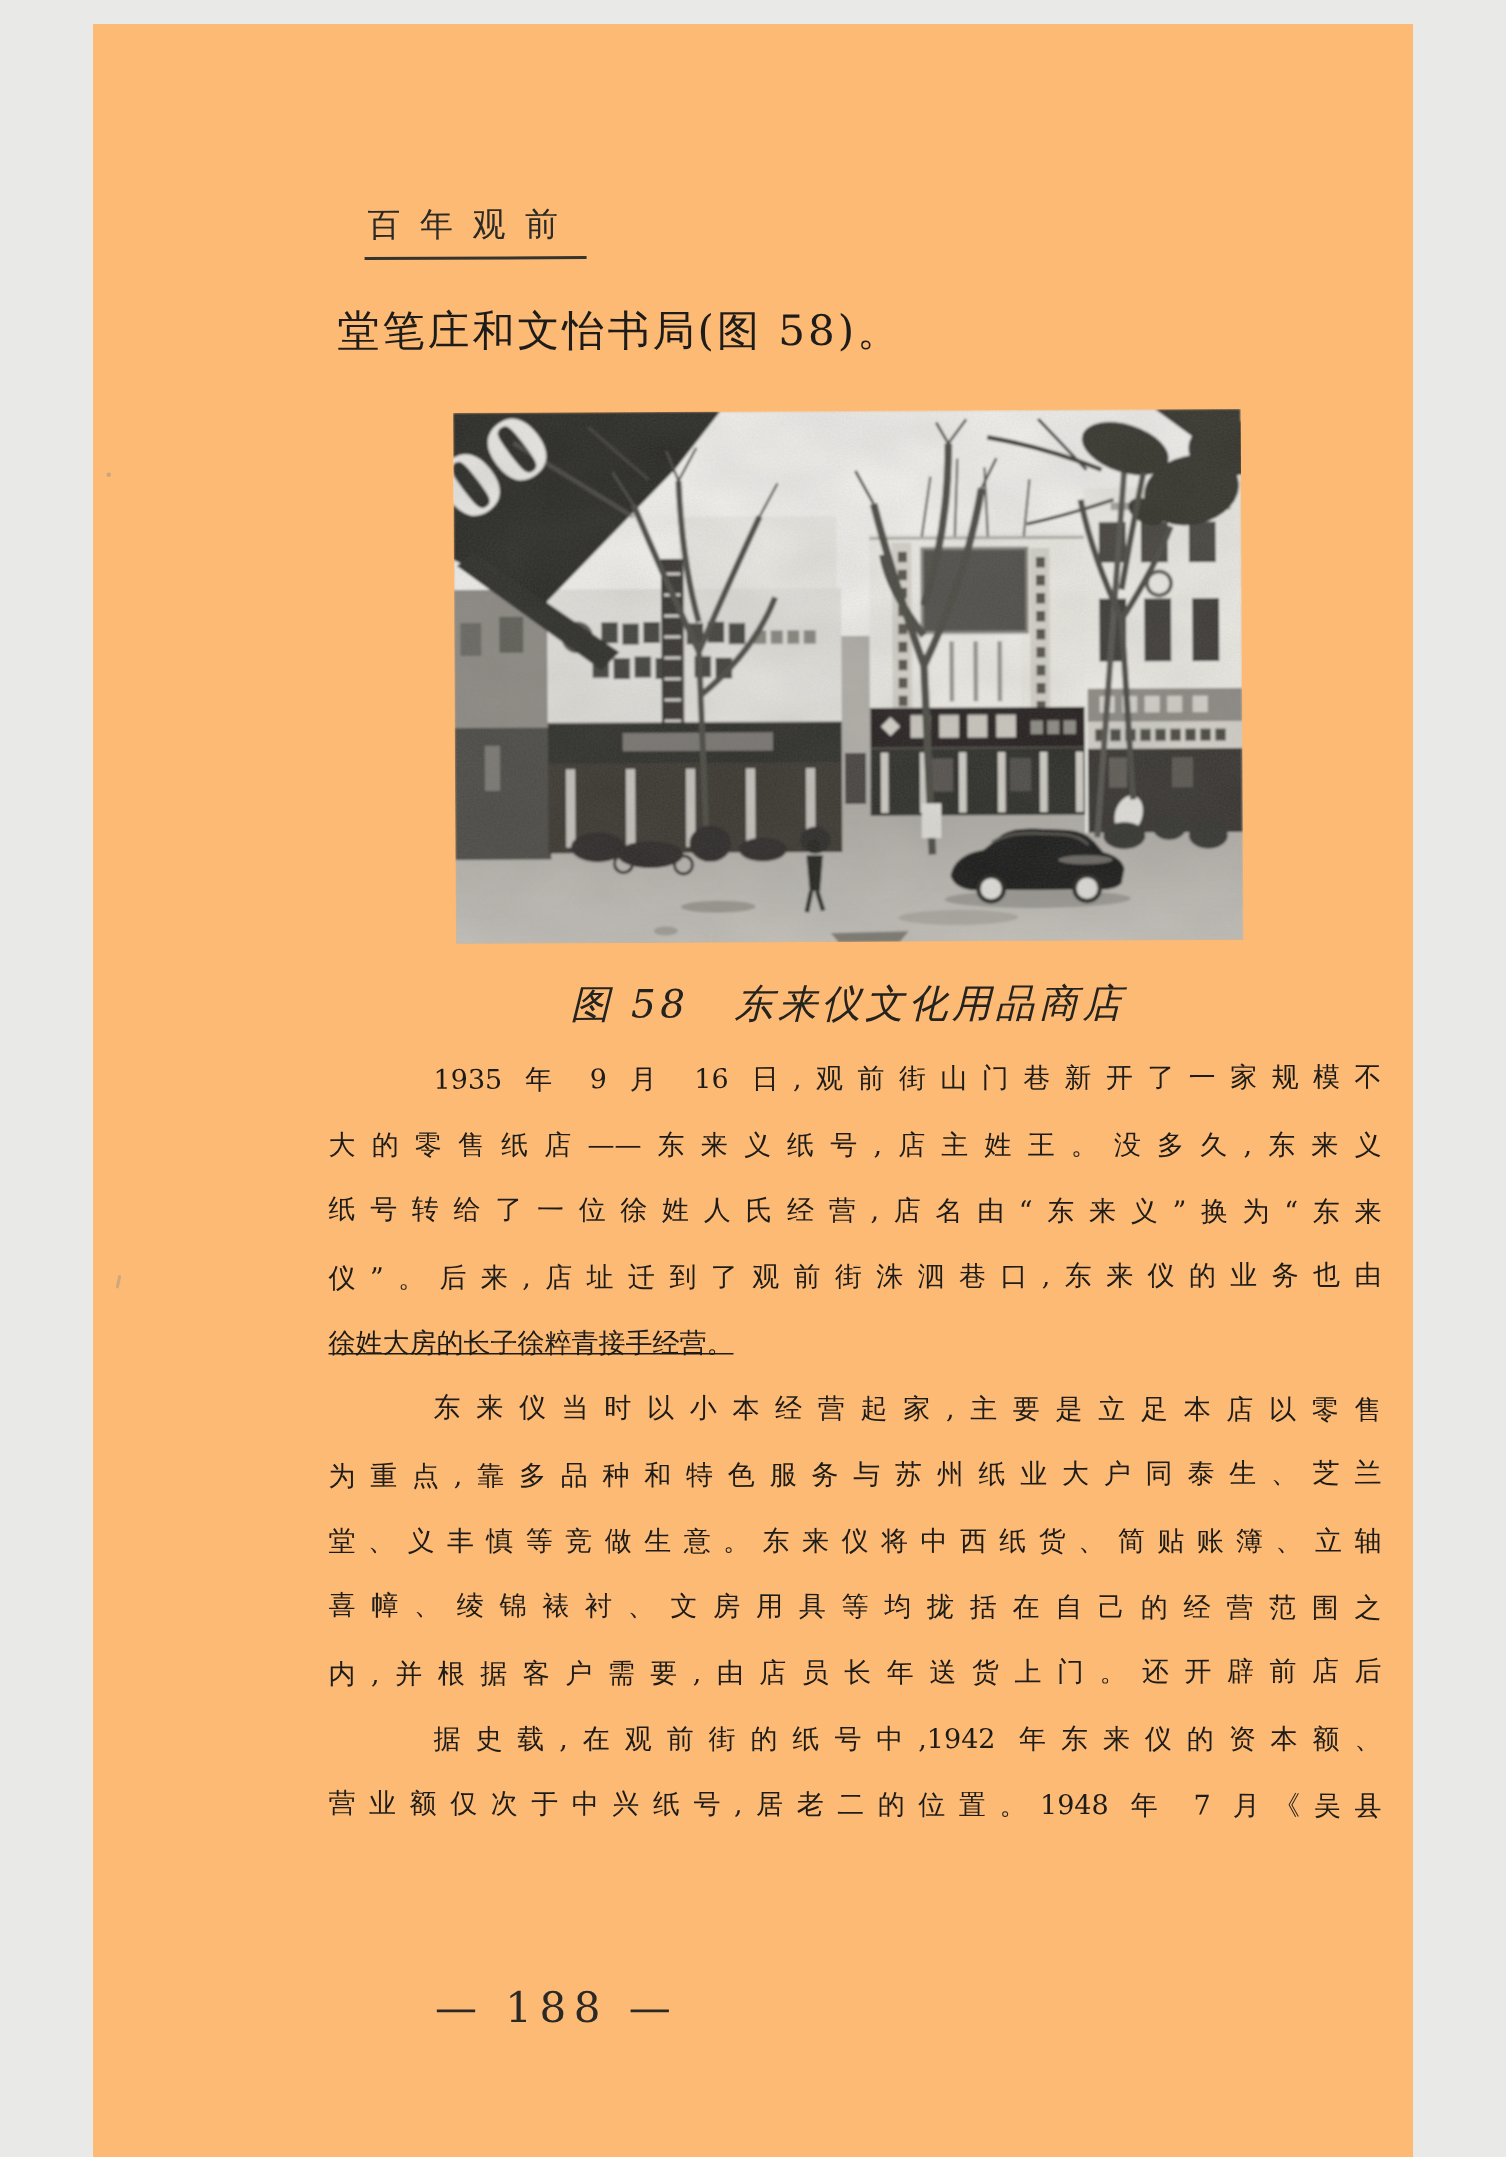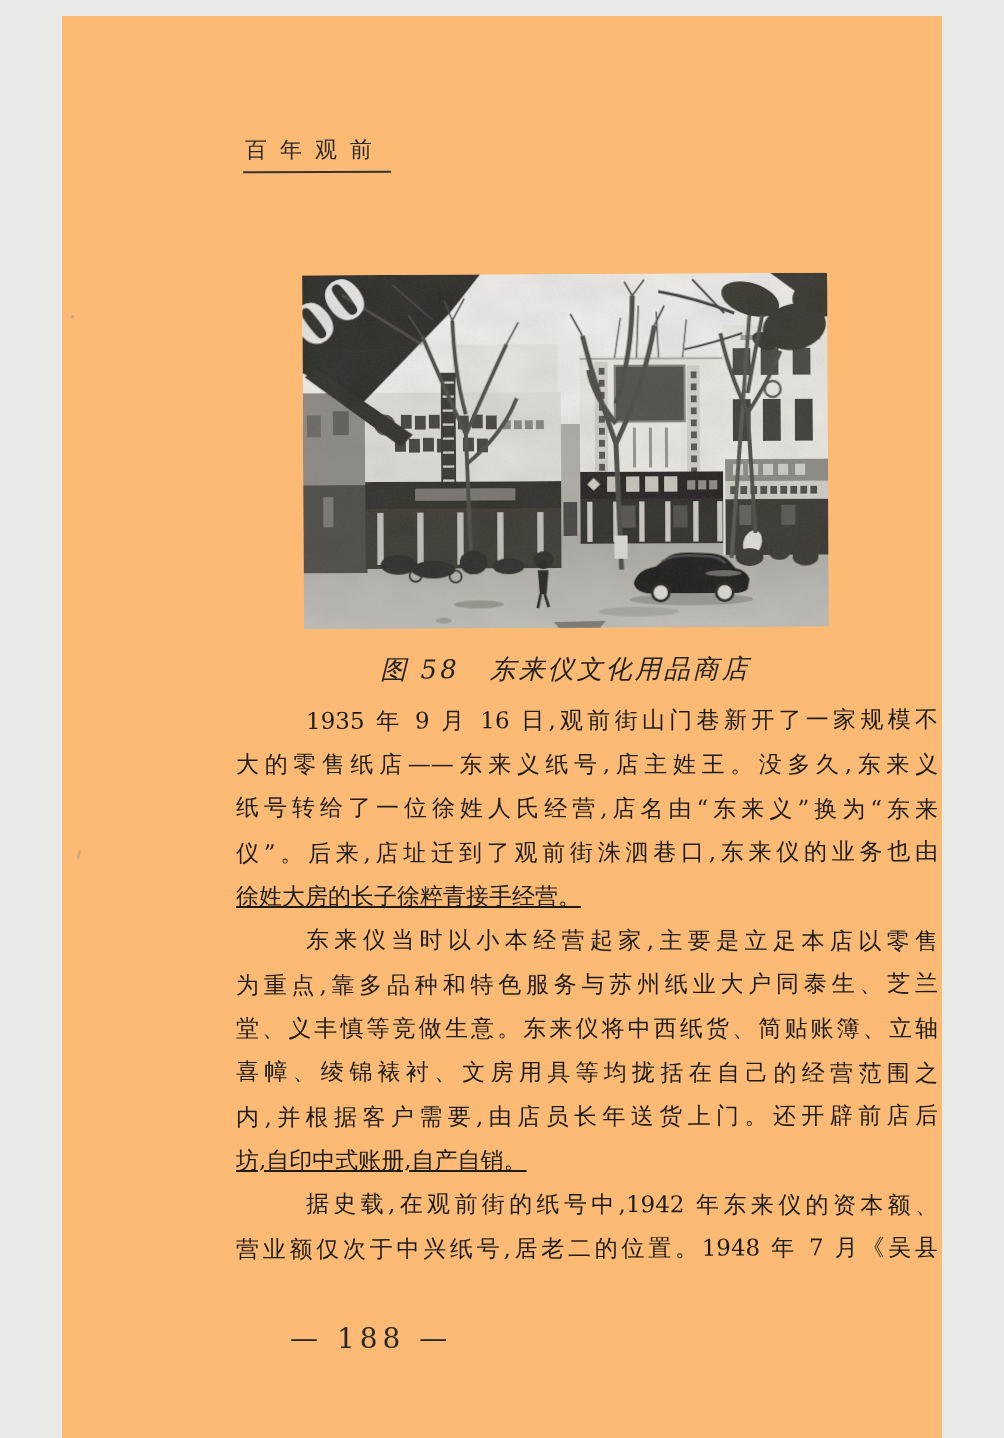--- a/index.html
+++ b/index.html
@@ -29,22 +29,22 @@
   .photo svg{display:block;width:100%;height:100%;}
   
   .caption{
     position:absolute;left:241px;top:636px;width:525px;
     display:flex;justify-content:center;align-items:baseline;gap:30px;
     font-size:26px;font-style:italic;letter-spacing:3px;color:#24231f;
     transform:rotate(-0.15deg);
   }
   
   .bodytext{
-    position:absolute;left:174px;top:682px;width:702px;
-    font-size:23px;color:#1d1c19;
+    position:absolute;left:157px;top:682px;width:702px;
+    font-size:18px;color:#1d1c19;
   }
   .line{
     height:44px;line-height:44px;white-space:nowrap;
     text-align:justify;text-align-last:justify;text-justify:inter-character;
   }
   .line.short{text-align-last:left;text-decoration:underline;}
   .line.indent{padding-left:70px;}
   .bodytext .line:nth-child(3n){transform:rotate(0.15deg);}
   .bodytext .line:nth-child(3n+1){transform:rotate(-0.18deg);}
   
@@ -57,20 +57,21 @@
   .speck.s1{left:9px;top:299px;width:3px;height:3px;border-radius:50%;opacity:.45;}
   .speck.s2{left:16px;top:834px;width:2px;height:9px;border-radius:2px;opacity:.4;transform:rotate(12deg);}
 </style>
 </head>
 <body>
 
 <div class="page">
 
   <div class="running-head">百年观前</div>
 
+  <div class="intro">堂笔庄和文怡书局(图 58)。</div>
 
   <figure class="photo">
     <svg viewBox="0 0 525 354" xmlns="http://www.w3.org/2000/svg">
       <defs>
         <linearGradient id="gStreet" x1="0" y1="0" x2="0" y2="1">
           <stop offset="0" stop-color="#aeaba5"></stop>
             <stop offset="1" stop-color="#c7c4be"></stop>
         </linearGradient>
         <filter id="soften">
             <feGaussianBlur stdDeviation="0.55"></feGaussianBlur>
@@ -346,21 +347,20 @@
     <div class="line indent">1935 年 9 月 16 日,观前街山门巷新开了一家规模不</div>
     <div class="line">大的零售纸店——东来义纸号,店主姓王。没多久,东来义</div>
     <div class="line">纸号转给了一位徐姓人氏经营,店名由“东来义”换为“东来</div>
     <div class="line">仪”。后来,店址迁到了观前街洙泗巷口,东来仪的业务也由</div>
     <div class="line short">徐姓大房的长子徐粹青接手经营。</div>
     <div class="line indent">东来仪当时以小本经营起家,主要是立足本店以零售</div>
     <div class="line">为重点,靠多品种和特色服务与苏州纸业大户同泰生、芝兰</div>
     <div class="line">堂、义丰慎等竞做生意。东来仪将中西纸货、简贴账簿、立轴</div>
     <div class="line">喜幛、绫锦裱衬、文房用具等均拢括在自己的经营范围之</div>
     <div class="line">内,并根据客户需要,由店员长年送货上门。还开辟前店后</div>
-    <div class="line short">坊,自印中式账册,自产自销。</div>
     <div class="line indent">据史载,在观前街的纸号中,1942 年东来仪的资本额、</div>
     <div class="line">营业额仅次于中兴纸号,居老二的位置。1948 年 7 月《吴县</div>
   </div>
 
   <div class="folio">— 188 —</div>
 
   <div class="speck s1"></div>
   <div class="speck s2"></div>
 </div>
 

